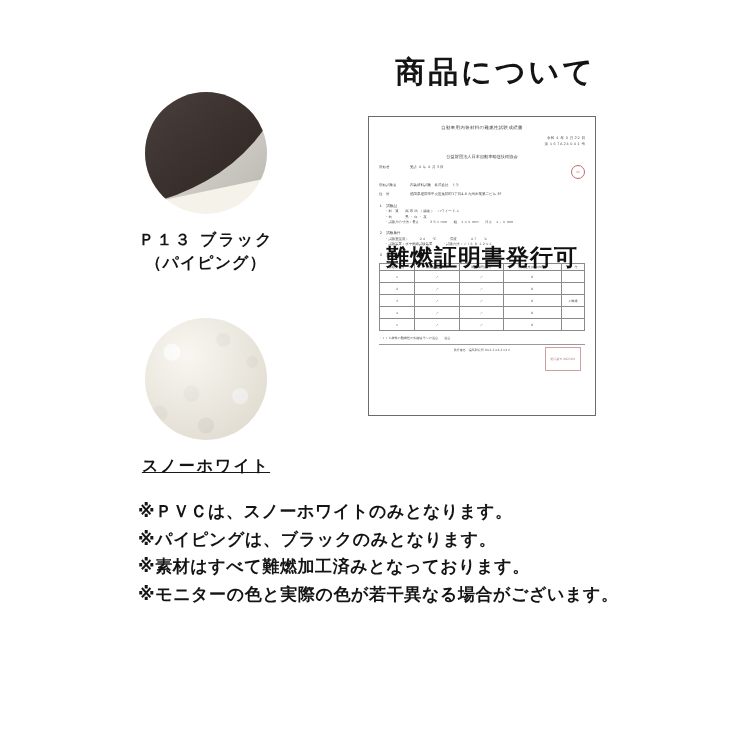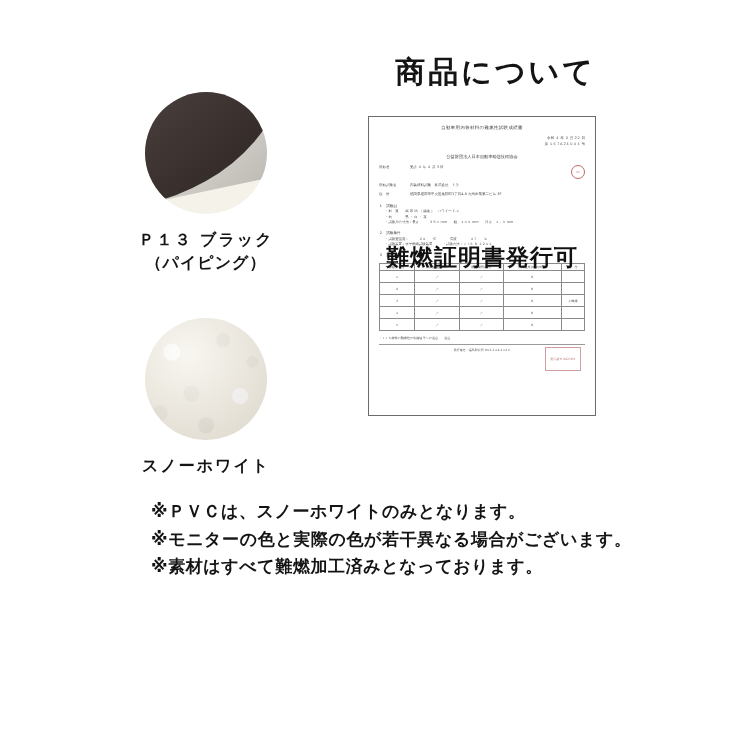--- a/index.html
+++ b/index.html
@@ -39,20 +39,21 @@
     position: absolute;
     left: 96px;
     top: 92px;
     width: 220px;
   }
   .swatch-block {
     text-align: center;
   }
   .swatch-block + .swatch-block {
     margin-top: 44px;
+    text-decoration: underline;
   }
   .swatch-circle {
     width: 122px;
     height: 122px;
     border-radius: 50%;
     margin: 0 auto;
     position: relative;
     overflow: hidden;
   }
   
@@ -235,21 +236,21 @@
     position: absolute;
     left: 138px;
     top: 498px;
     width: 520px;
     font-size: 17px;
     font-weight: bold;
     line-height: 1.62;
     letter-spacing: .6px;
     color: #141414;
   }
-  .notes .note { white-space: nowrap; margin-left: 13px; }
+  .notes .note { white-space: nowrap; }
   .notes .note.indent { padding-left: 18px; }
 </style>
 </head>
 <body>
 
 <div class="page">
 
   <div class="page-title">商品について</div>
 
   <div class="swatch-col">
@@ -364,17 +365,18 @@
 
       <div class="cert-stamp">受付番号
  A0216８</div>
     </div>
 
     <div class="cert-overlay">難燃証明書発行可</div>
   </div>
 
   <div class="notes">
     <div class="note">※ＰＶＣは、スノーホワイトのみとなります。</div>
+    <div class="note">※パイピングは、ブラックのみとなります。</div>
+    <div class="note">※素材はすべて難燃加工済みとなっております。</div>
     <div class="note">※モニターの色と実際の色が若干異なる場合がございます。</div>
-    <div class="note">※素材はすべて難燃加工済みとなっております。</div>
   </div>
 
 </div>
 
 </body></html>

